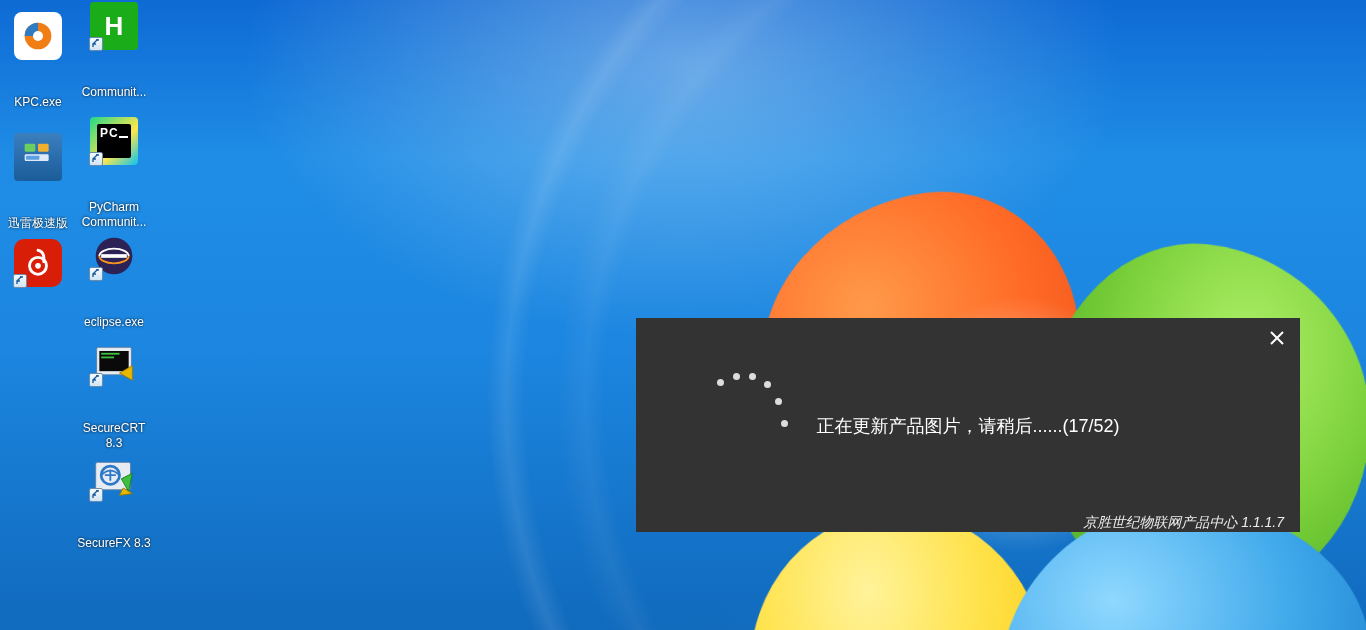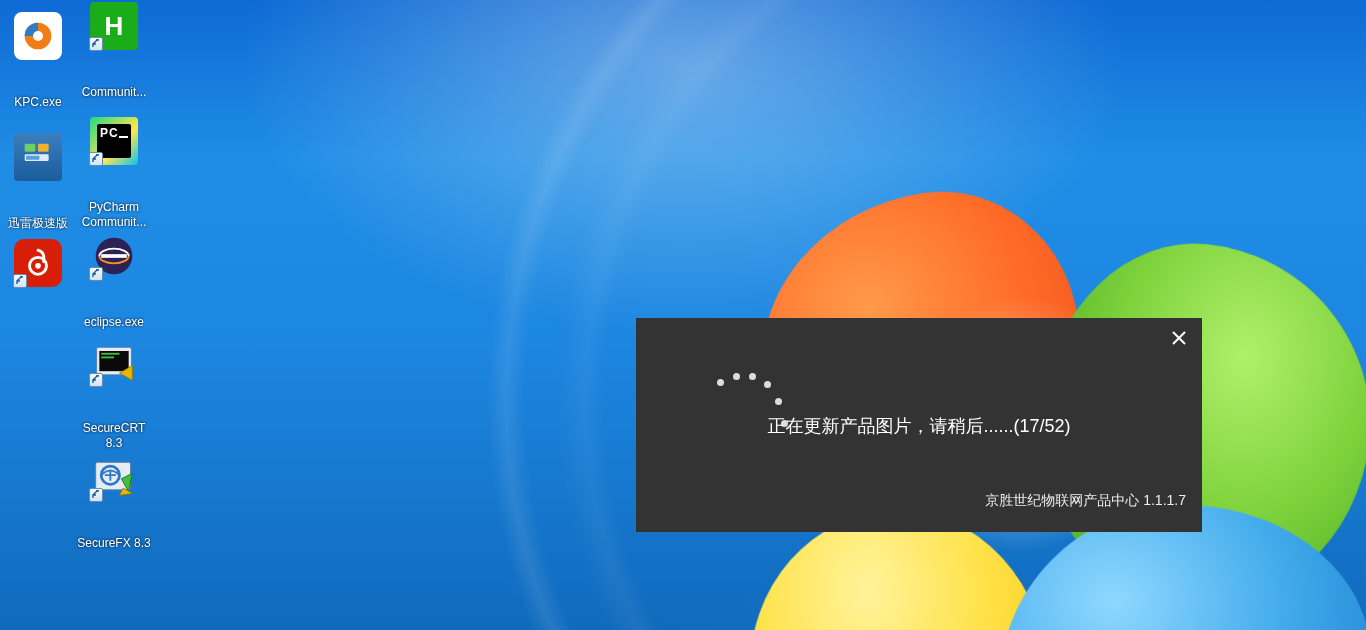--- a/index.html
+++ b/index.html
@@ -31,34 +31,34 @@
     color: #fff; font-size: 12px; text-align: center; padding: 2px 1px 0; cursor: default;
     line-height: 1.25; position: relative;
   }
   .desktop-icon .img { width: 48px; height: 48px; border-radius: 6px; position: relative; display:flex; align-items:center; justify-content:center; }
   .desktop-icon .label { margin-top: 1px; text-shadow: 0 0 3px #000; word-break: break-word; max-width: 74px; overflow: hidden; display: -webkit-box; -webkit-line-clamp: 2; -webkit-box-orient: vertical; }
   .shortcut-badge { position: absolute; bottom: -1px; left: -1px; width: 14px; height: 14px; background: linear-gradient(180deg,#f7fbff,#d0e4f5); border:1px solid #6a8cad; border-radius:2px; display:flex; align-items:center; justify-content:center; }
   .shortcut-badge svg { width:10px; height:10px; }
 
   
   .modal {
-    position: absolute; top: 318px; left: 636px; width: 566px; height: 214px;
+    position: absolute; top: 318px; left: 636px; width: 664px; height: 214px;
     background: #333333; color: #fff;
   }
   .modal .close {
     position: absolute; top: 10px; right: 13px; width: 20px; height: 20px; cursor: pointer;
     display:flex; align-items:center; justify-content:center;
   }
   .modal .close svg { width: 16px; height: 16px; stroke: #fff; }
   .modal .msg {
     position: absolute; top: 96px; left: 0; width: 100%; text-align: center;
     font-size: 18px;
   }
   .modal .footer {
-    position: absolute; bottom: 22px; right: 16px; font-size: 14px; color: #eee;
+    position: absolute; bottom: 0; right: 16px; font-size: 14px; color: #eee; font-style: italic;
   }
   .spinner {
     position: absolute; top: 45px; left: 77px; width: 82px; height: 82px;
   }
   .spinner .dot { position: absolute; width: 7px; height: 7px; background: #ddd; border-radius: 50%; }
 </style>
 </head>
 <body>
 
 <div class="light-arc"></div>

